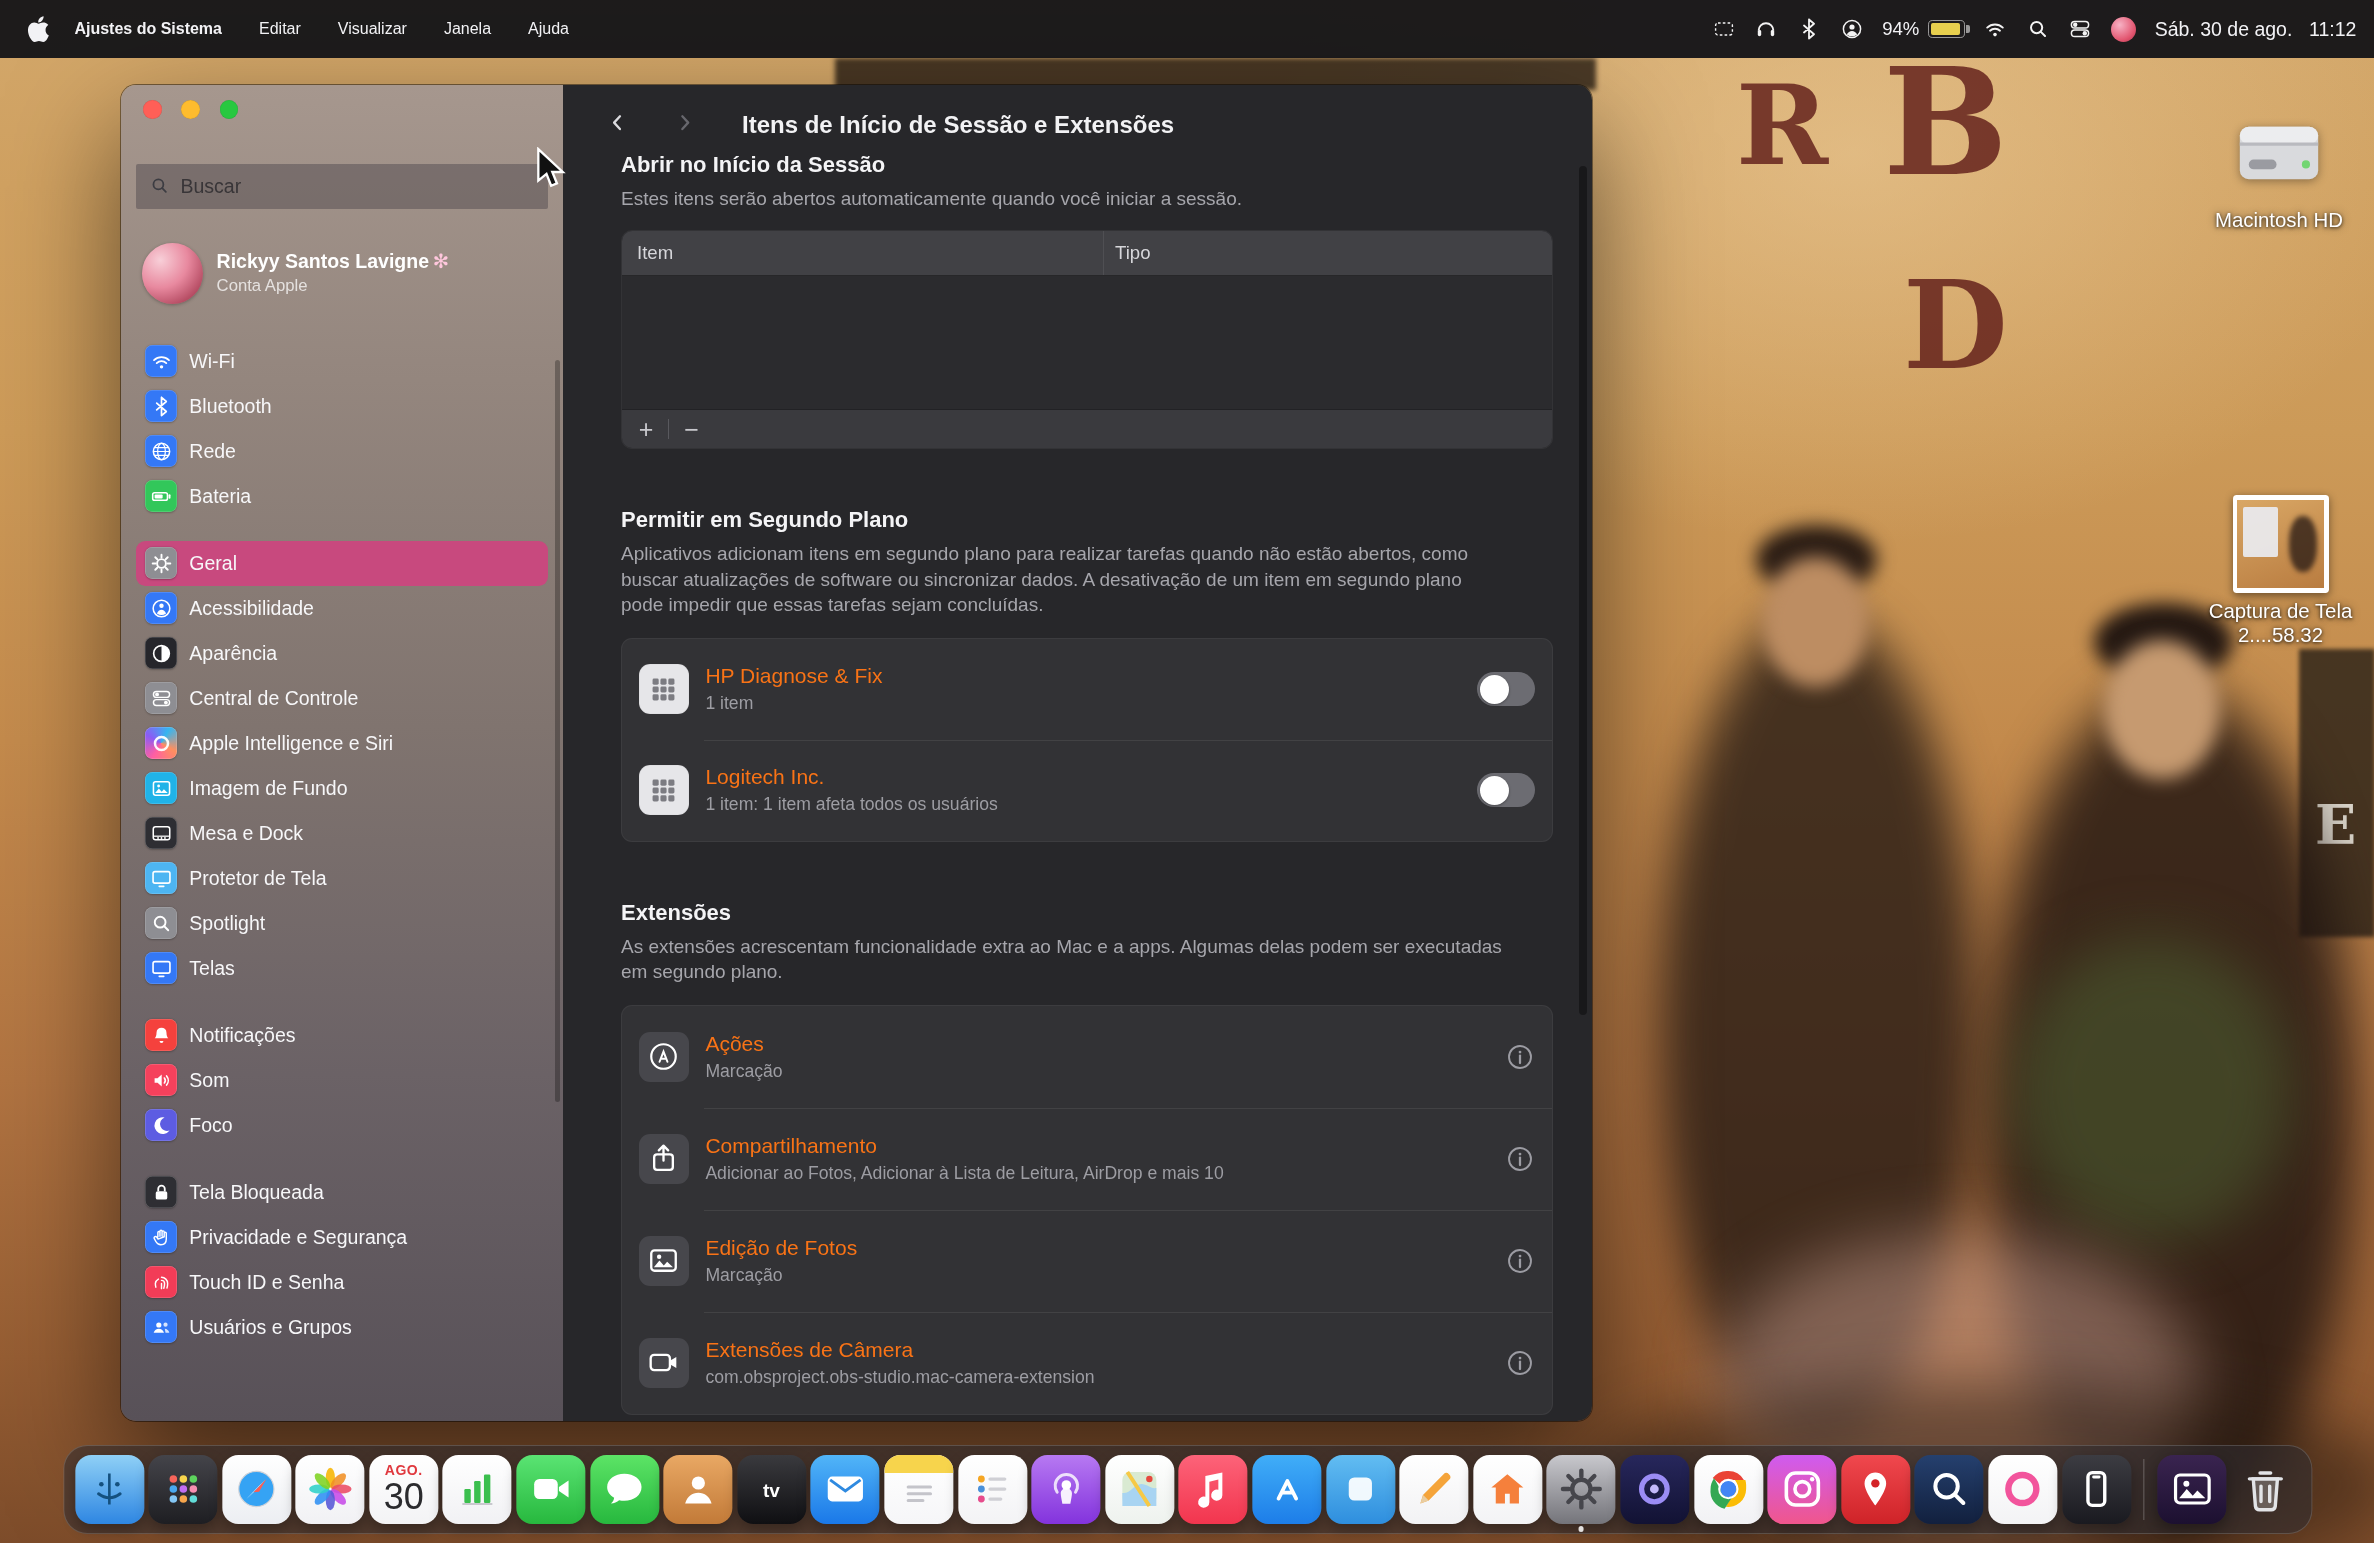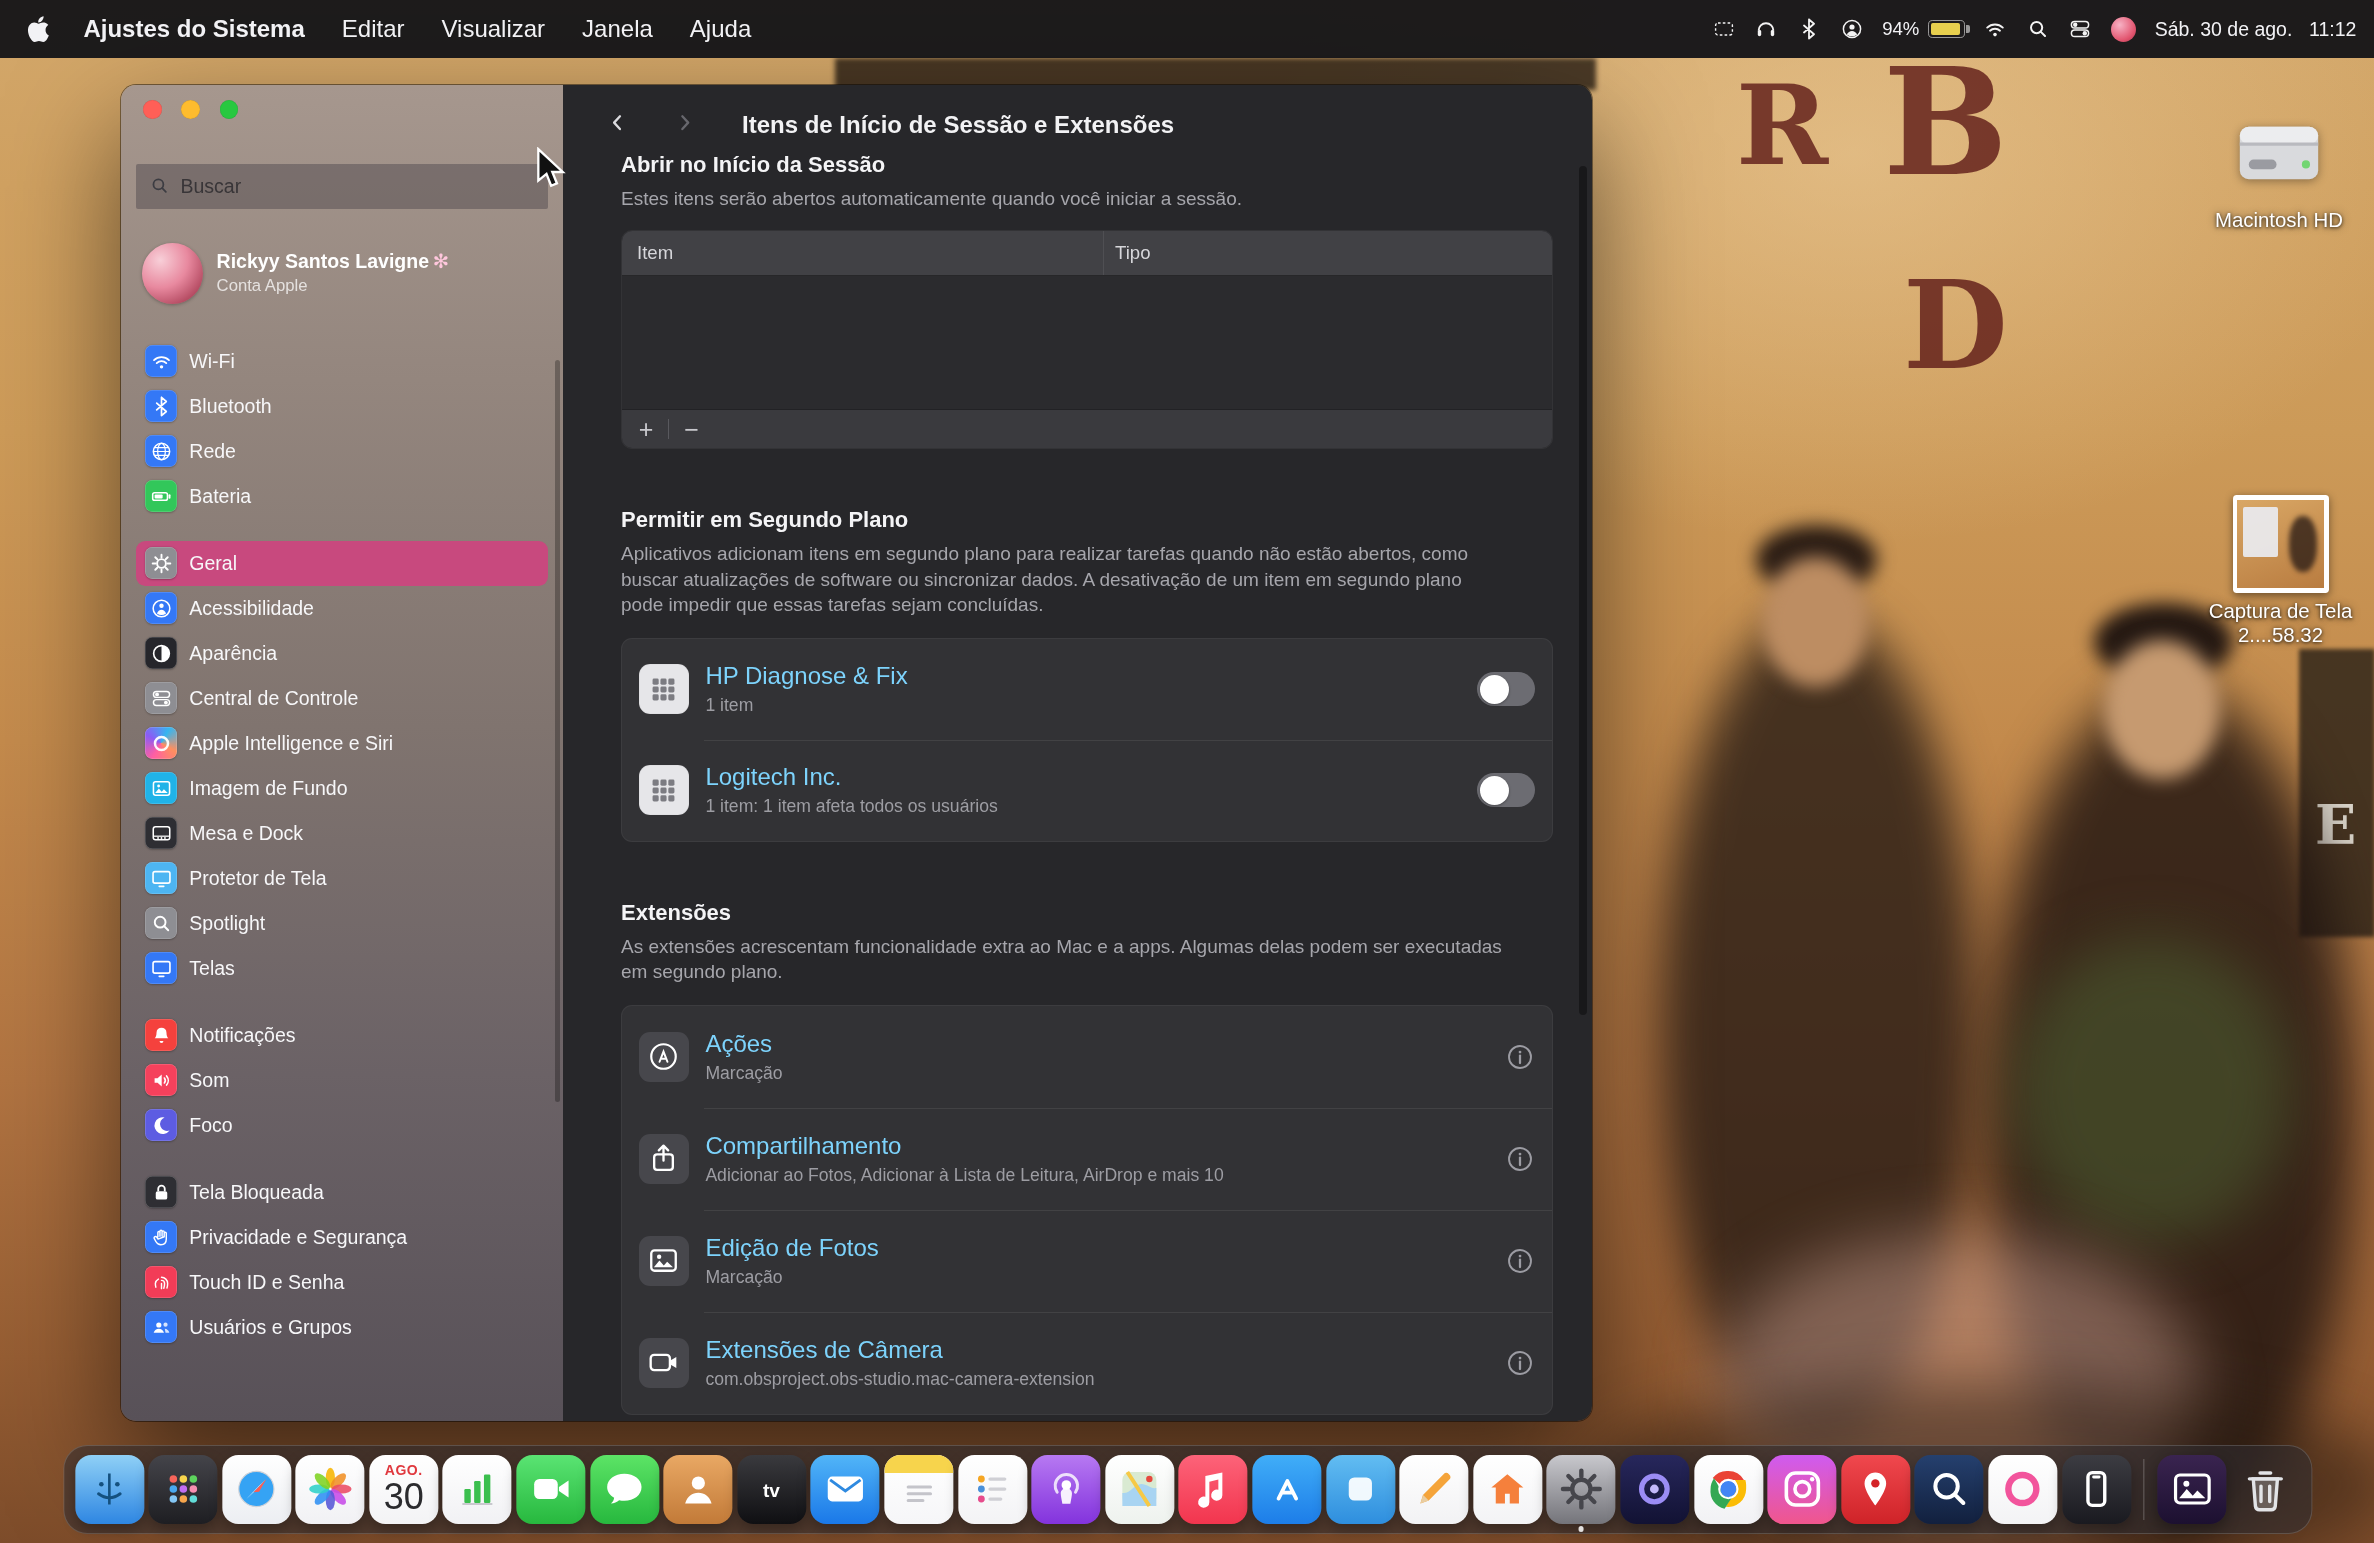--- a/index.html
+++ b/index.html
@@ -40,21 +40,21 @@
   .shot-thumb{width:96px;height:98px;background:#fff;border-radius:3.7px;box-shadow:0 2.8px 8.3px rgba(0,0,0,.45);padding:4.6px;display:flex}
   .shot-inner{flex:1;background:linear-gradient(160deg,#d9a765,#b97c40);position:relative;overflow:hidden}
   .shot-win{position:absolute;left:5.6px;top:7.4px;width:35px;height:50px;background:#e9e9ec;border-radius:1.9px;opacity:.95}
   .shot-fig{position:absolute;right:7.4px;top:16.7px;width:28px;height:56px;background:rgba(45,30,22,.8);border-radius:45%;filter:blur(2.8px)}
 
   
   .menubar{position:absolute;top:0;left:0;right:0;height:58px;z-index:50;display:flex;align-items:center;
     padding:0 18.6px 0 26px;background:rgba(21,21,24,.96);color:#f2f2f5}
   .apple{width:24px;height:28px;display:block;margin-right:7.4px}
   .apple svg{width:100%;height:100%}
-  .menus{display:flex;gap:37px;margin-left:26px;font-size:24px;white-space:nowrap}
+  .menus{display:flex;gap:37px;margin-left:17px;font-size:16px;white-space:nowrap}
   .menu{cursor:default}
   .menu.app{font-weight:700}
   .status{margin-left:auto;display:flex;align-items:center;gap:18.6px}
   .mb-icn{width:24px;height:24px;display:block;opacity:.95}
   .mb-icn svg{width:100%;height:100%;display:block}
   .batt-wrap{display:flex;align-items:center;gap:8.3px}
   .batt-pct{font-size:18.6px}
   .batt{width:37px;height:18.6px;border:1.9px solid rgba(255,255,255,.55);border-radius:4.6px;position:relative;padding:1.9px;display:block}
   .batt::after{content:"";position:absolute;right:-6.5px;top:4.6px;width:3.7px;height:7.4px;background:rgba(255,255,255,.55);border-radius:0 1.9px 1.9px 0}
   .batt-fill{display:block;width:94%;height:100%;background:#e7cf4e;border-radius:1.9px}
@@ -118,21 +118,21 @@
   .row{display:flex;align-items:center;gap:16.7px;padding:0 16.7px;position:relative}
   .row.bg-row{height:101px}
   .row.ext-row{height:102px}
   .row + .row::before{content:"";position:absolute;left:82px;right:0;top:0;height:0.9px;background:rgba(255,255,255,.08)}
   .app-ic{width:50px;height:50px;border-radius:11px;flex:none;display:flex;align-items:center;justify-content:center}
   .app-ic.light{background:#e6e6e9}
   .app-ic.dark{background:#47474c}
   .app-ic .icn{width:35px;height:35px;display:block}
   .app-ic .icn svg{width:100%;height:100%;display:block}
   .row-txt{flex:1;min-width:0}
-  .row-title{font-size:24px;color:#7dd3fc}
+  .row-title{font-size:21px;color:#f97316}
   .row-sub{font-size:17.6px;color:#9d9da3;margin-top:4.6px;white-space:nowrap;overflow:hidden;text-overflow:ellipsis}
   .toggle{width:58px;height:34px;border-radius:17.6px;background:#6c6c72;position:relative;flex:none;cursor:default}
   .knob{position:absolute;left:2.8px;top:2.8px;width:29px;height:29px;border-radius:50%;background:#fff;box-shadow:0 0.9px 2.8px rgba(0,0,0,.35)}
   .info-btn{width:30px;height:30px;flex:none;background:none;border:none;padding:0;cursor:default}
   .info-btn svg{width:100%;height:100%;display:block}
   .main-scroll{position:absolute;right:4.6px;top:81px;width:8.3px;height:849px;border-radius:4.6px;background:rgba(0,0,0,.38)}
 
   
   .dock{position:absolute;left:50%;transform:translateX(-50%);bottom:9.3px;height:89px;z-index:40;
     display:flex;align-items:center;gap:4.6px;padding:0 11px;border-radius:24px;

